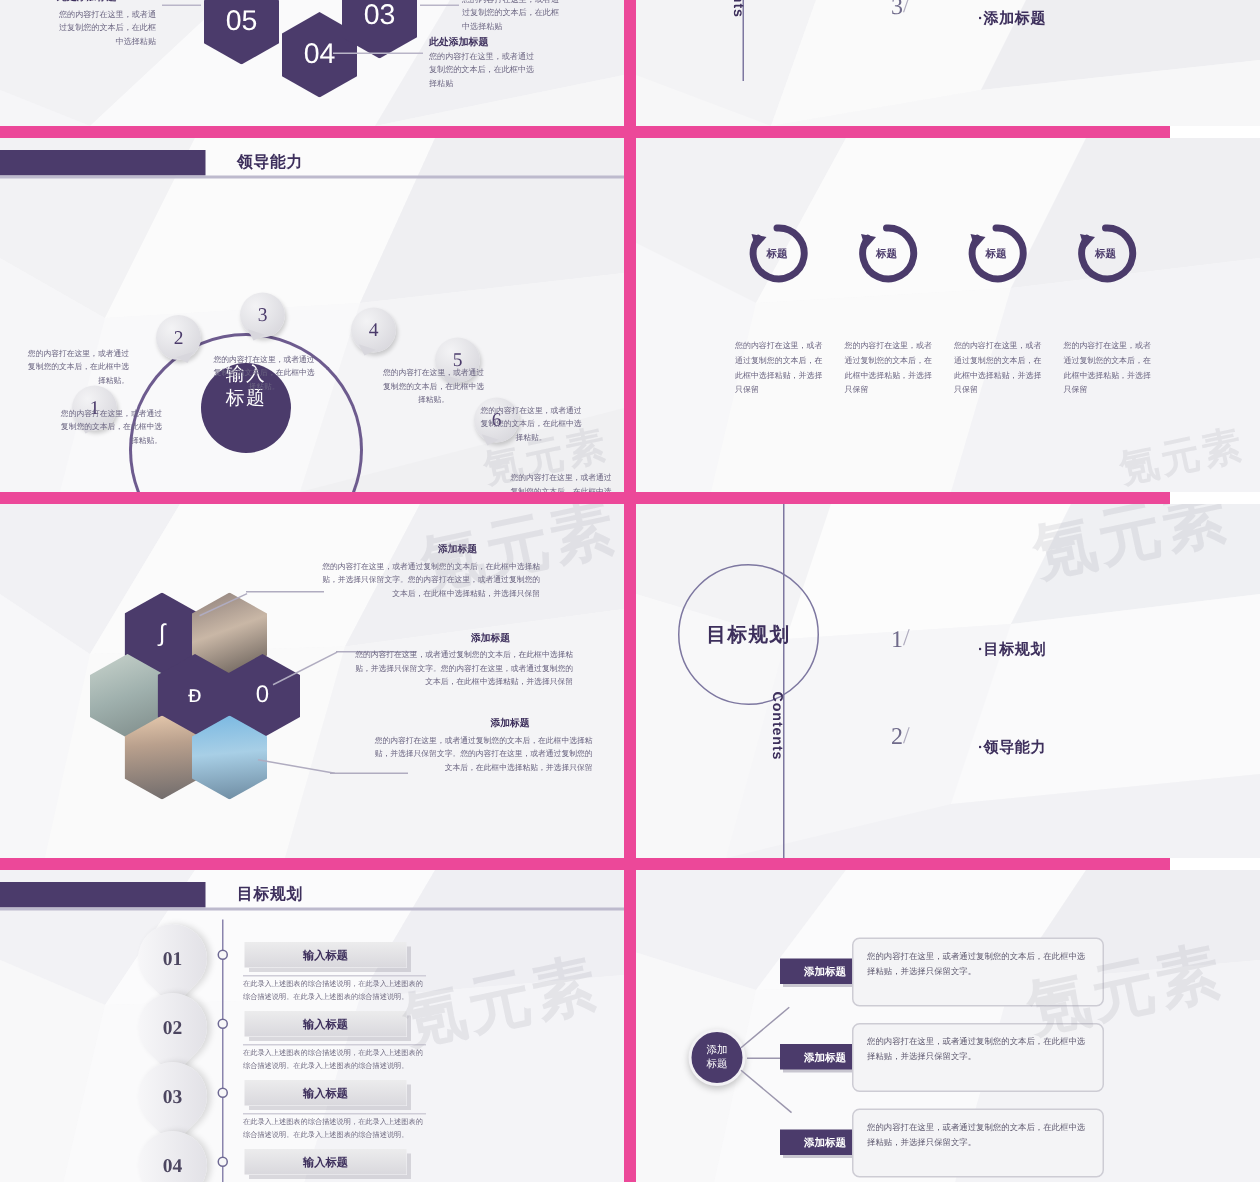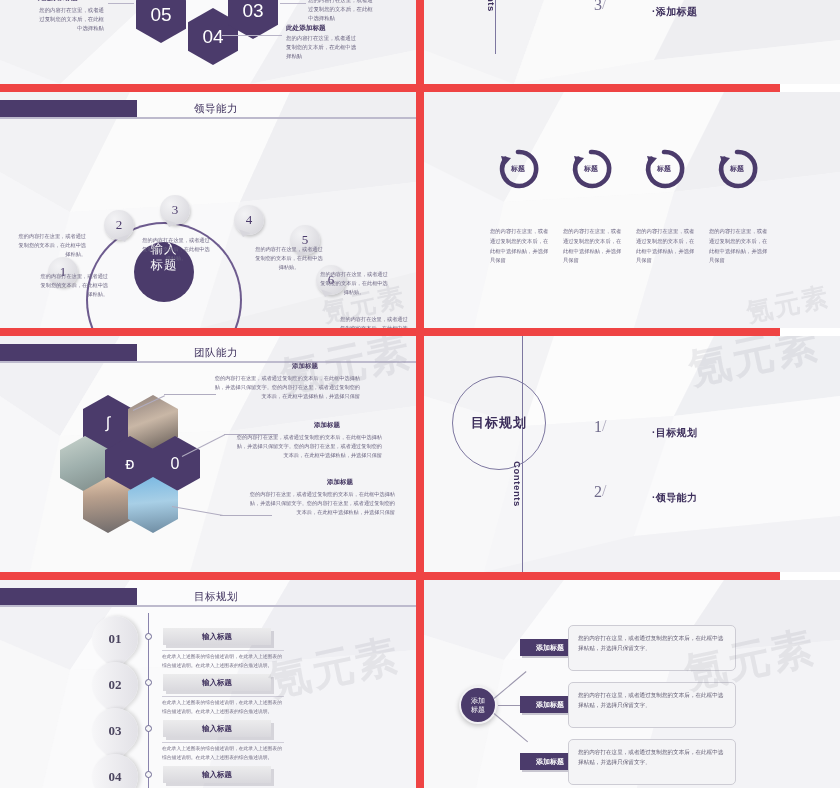--- a/index.html
+++ b/index.html
@@ -4,40 +4,40 @@
 <style>
   * { box-sizing: border-box; margin:0; padding:0; }
   html,body{
     width:840px; height:788px;
     background:#ffffff;
     font-family:"Liberation Sans","DejaVu Sans",sans-serif;
     overflow:hidden;
   }
   #page{
     position:relative; width:780px; height:788px;
-    background:#ef4444;
+    background:#ec4899;
     display:grid;
     grid-template-columns:416px 416px;
     grid-template-rows:84px 236px 236px 218px;
     column-gap:8px; row-gap:8px;
     padding:0 0 0 0;
   }
   .slide{
     position:relative; overflow:hidden;
     background:#f7f7f8;
   }
   
   .poly{position:absolute;inset:0;pointer-events:none;}
   .poly svg{width:100%;height:100%;display:block;}
 
   
   .hdr{position:absolute;left:0;top:8px;height:17px;width:100%;}
   .hdr .chip{position:absolute;left:0;top:0;width:33%;height:17px;background:#4b3b6b;}
   .hdr .rule{position:absolute;left:0;bottom:-2px;width:100%;height:1.6px;background:#bdbacd;}
-  .hdr .ttl{position:absolute;left:38%;top:0px;font-size:10.5px;font-weight:normal;color:#3d2f5c;letter-spacing:.5px;line-height:17px;margin-left:36px;}
+  .hdr .ttl{position:absolute;left:38%;top:0px;font-size:10.5px;font-weight:bold;color:#3d2f5c;letter-spacing:.5px;line-height:17px;}
 
   
   .wm{position:absolute;right:10px;bottom:6px;font-size:26px;color:rgba(150,150,160,.17);
       font-weight:bold;letter-spacing:2px;transform:rotate(-12deg);pointer-events:none;user-select:none;}
   .wm.big{font-size:42px;right:8px;bottom:18px;}
 
   
   .hexn{position:absolute;width:50px;height:57px;background:#4b3b6b;
     clip-path:polygon(50% 0,100% 25%,100% 75%,50% 100%,0 75%,0 25%);
     color:#fff;font-size:19px;display:flex;align-items:center;justify-content:center;}
@@ -269,25 +269,20 @@
       <svg viewBox="0 0 416 236" preserveAspectRatio="none">
         <polygon points="0,0 120,0 60,100 0,60" fill="#f1f1f4"></polygon>
         <polygon points="120,0 280,0 230,95 60,100" fill="#fbfbfb"></polygon>
         <polygon points="280,0 416,0 416,70 230,95" fill="#f0f0f3"></polygon>
         <polygon points="0,60 60,100 30,236 0,236" fill="#f7f7f9"></polygon>
         <polygon points="60,100 230,95 190,236 30,236" fill="#fafafa"></polygon>
         <polygon points="230,95 416,70 416,236 190,236" fill="#f4f4f6"></polygon>
       </svg>
     </div>
 
-    <div class="hdr">
-      <div class="chip"></div>
-      <div class="rule"></div>
-      <div class="ttl">团队能力</div>
-    </div>
 
     <div class="hx purple" style="left:83px;top:59px;">∫</div>
     <div class="hx" style="left:128px;top:59px;background:linear-gradient(160deg,#8c7e7a,#c9b7a6 45%,#5d5550);"></div>
     <div class="hx" style="left:60px;top:100px;background:linear-gradient(160deg,#c8d3cc,#9fb0ad 50%,#7d8a88);"></div>
     <div class="hx purple" style="left:105px;top:100px;">ᴆ</div>
     <div class="hx purple" style="left:150px;top:100px;">0</div>
     <div class="hx" style="left:83px;top:141px;background:linear-gradient(175deg,#e6c9ad,#b9a08d 35%,#6e6a6b);"></div>
     <div class="hx" style="left:128px;top:141px;background:linear-gradient(175deg,#79b8e2,#a8cfe6 45%,#6d8aa0);"></div>
 
     <div class="s5dg" style="left:133px;top:74px;width:35px;transform:rotate(-25deg);"></div>

